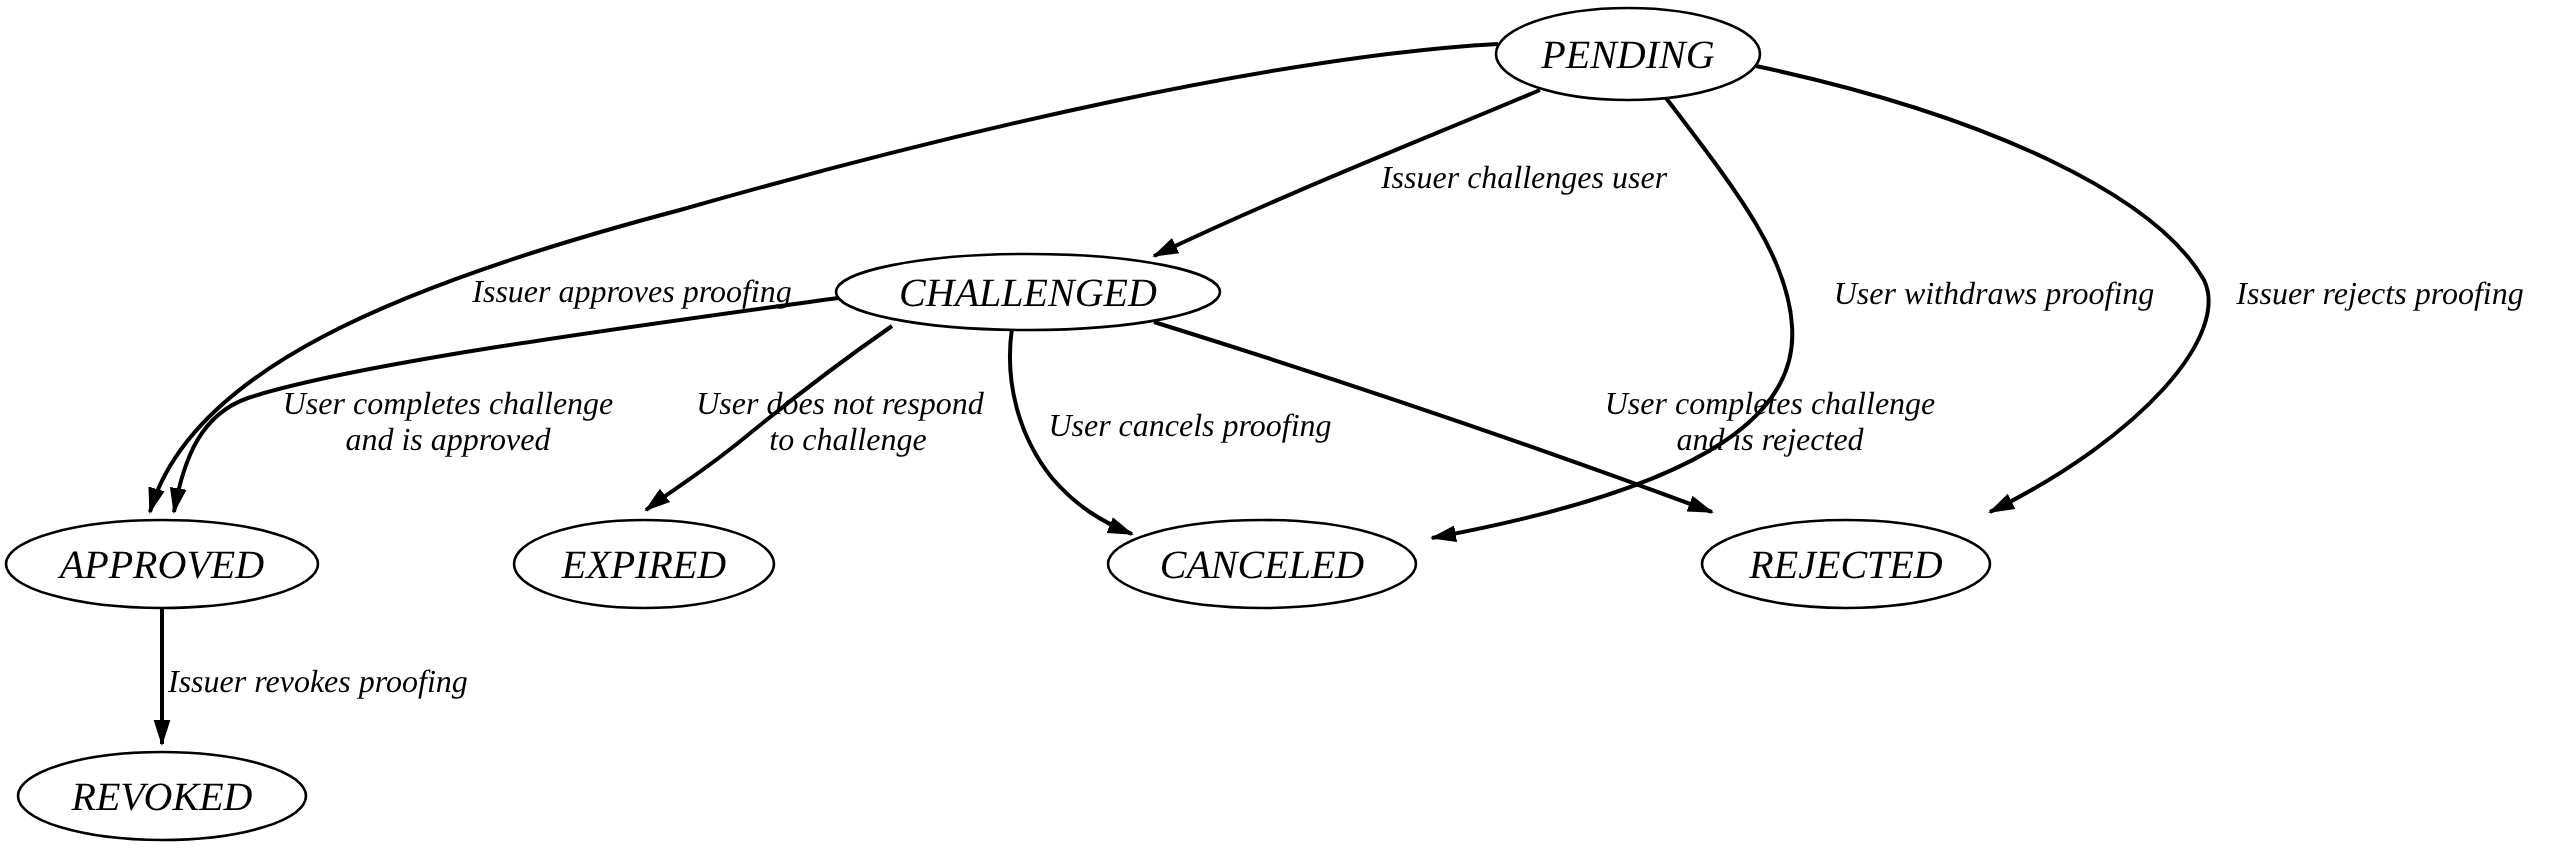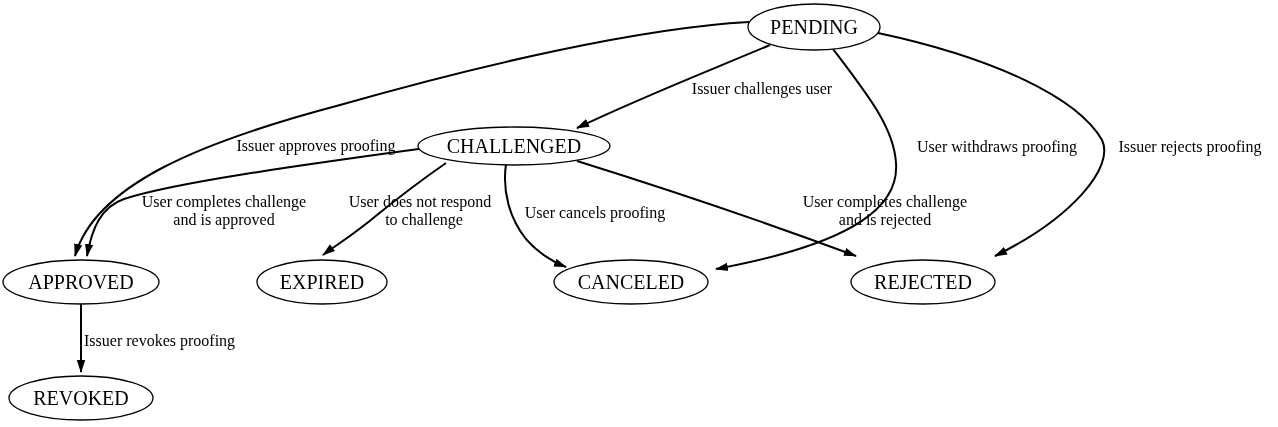--- a/index.html
+++ b/index.html
@@ -12,20 +12,21 @@
     padding: 0;
     background: var(--background);
   }
   .canvas {
     position: relative;
     width: 1278px;
     height: 427px;
     background: var(--background);
     overflow: hidden;
     font-family: "Liberation Serif", serif;
+    font-style: italic;
   }
   svg { display: block; }
   .edge {
     fill: none;
     stroke: var(--stroke);
     stroke-width: 2;
   }
   .node-ellipse {
     fill: var(--background);
     stroke: var(--stroke);

